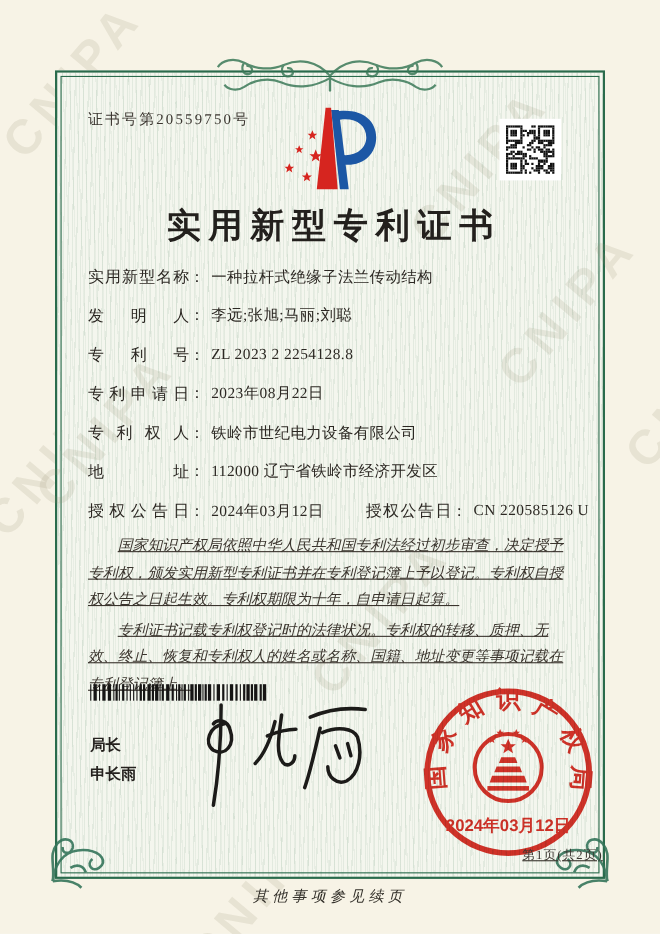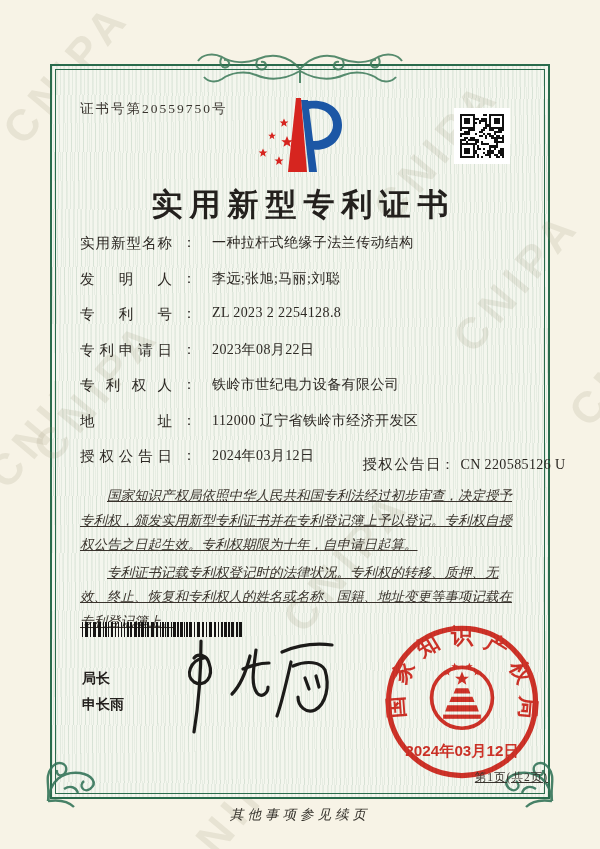--- a/index.html
+++ b/index.html
@@ -30,21 +30,21 @@
   .cert-no{position:absolute;left:28px;top:34px;font-size:13.5px;letter-spacing:2px;color:#3a352f;}
   .logo{position:absolute;left:202px;top:30px;}
   .qr{position:absolute;left:402px;top:42px;width:56px;height:56px;background:#fff;
       display:flex;align-items:center;justify-content:center;}
   .qr-grid{display:grid;grid-template-columns:repeat(21,1fr);grid-template-rows:repeat(21,1fr);
       width:44px;height:44px;background:#fff;}
   .qr-grid .b{background:#111;}
   .title{position:absolute;left:0;right:0;top:118px;text-align:center;
       font-size:31px;font-weight:bold;letter-spacing:7px;text-indent:7px;color:#23201d;}
   .fields{position:absolute;left:28px;right:26px;top:168px;}
-  .frow{height:35.5px;display:flex;font-size:14px;gap:10px;}
+  .frow{height:35.5px;display:flex;align-items:center;font-size:14px;}
   .flabel{display:inline-block;width:92px;text-align:justify;text-align-last:justify;
       font-size:14.5px;color:#2c2823;flex:none;}
   .fcolon{flex:none;margin-right:6px;font-size:14px;}
   .fvalue{letter-spacing:0.4px;color:#2c2823;white-space:nowrap;}
   .fpair2{margin-left:38px;display:flex;align-items:center;}
   .fpair2 .flabel{width:78px;}
   .paras{position:absolute;left:28px;right:24px;top:418px;
       font-size:13.5px;line-height:1.82;color:#3a342d;font-style:italic;text-decoration:underline;}
   .paras p{margin:0 0 3px 0;text-indent:2em;}
   .barcode{position:absolute;left:30px;top:556px;width:232px;height:15px;display:flex;align-items:stretch;}

